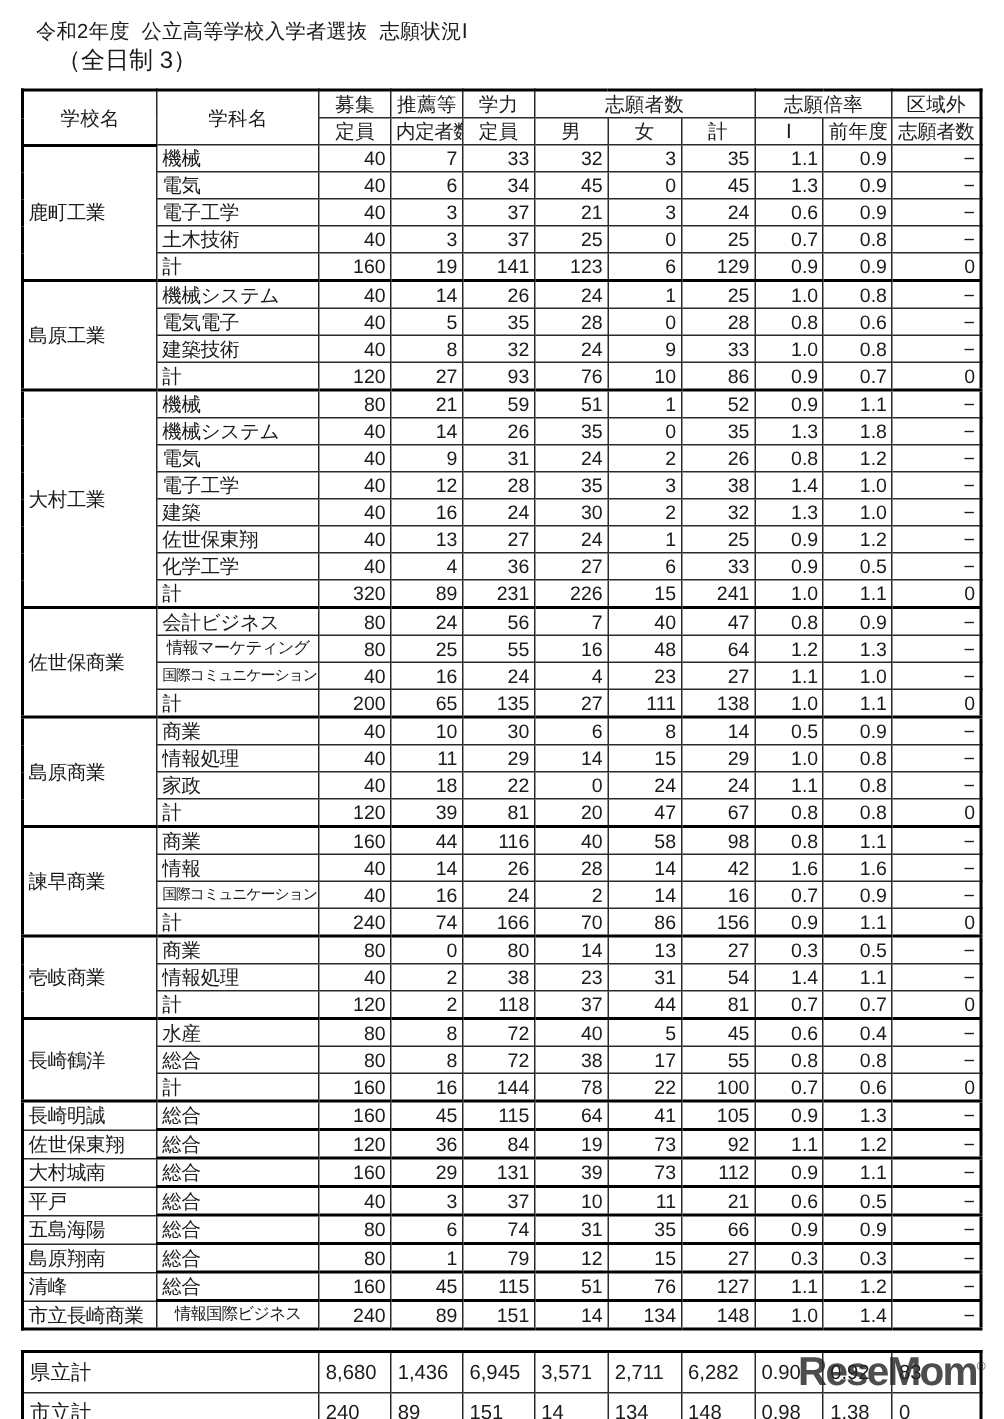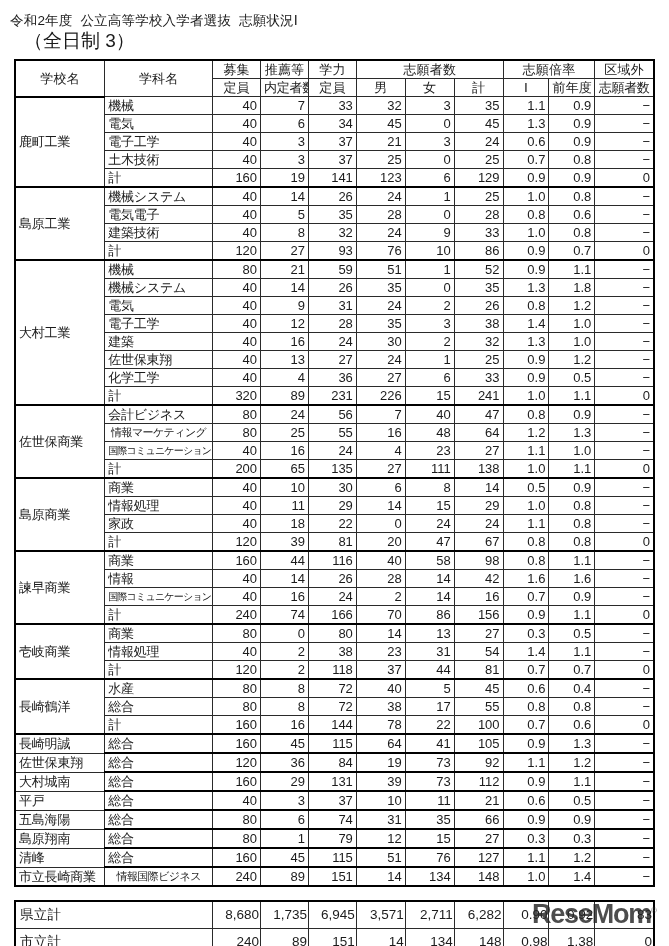--- a/index.html
+++ b/index.html
@@ -9,29 +9,29 @@
   }
   body {
     width: 669px; height: 946px;
     position: relative;
     font-family: "Liberation Sans", "DejaVu Sans", sans-serif;
     color: #1b1b1b;
     overflow: hidden;
   }
 
   
-  #title-block { padding: 11px 0 0 10px; }
+  #title-block { padding: 11px 0 0 24px; }
   .title-line-1 {
     font-size: 13.5px;
     letter-spacing: 0.2px;
     white-space: pre;
     line-height: 20px;
   }
   .title-line-2 {
-    font-size: 19px;
+    font-size: 16px;
     padding-left: 14px;
     line-height: 20px;
     white-space: pre;
   }
 
   
   #main-table-wrap { padding: 8px 0 0 14px; }
   table.grid {
     border-collapse: collapse;
     width: 641px;
@@ -103,21 +103,21 @@
     line-height: 26px;
     padding: 0 4px;
     white-space: nowrap;
     overflow: hidden;
   }
   table.summary td.label {
     text-align: left;
     border-right: 1px solid #2a2a2a;
     letter-spacing: 0.2px;
   }
-  table.summary td.num { text-align: right; padding-right: 1px; }
+  table.summary td.num { text-align: left; padding-right: 1px; }
 
   
   #watermark {
     position: absolute;
     right: 12px;
     bottom: 16px;
     font-size: 27px;
     font-weight: bold;
     font-family: "Liberation Sans", sans-serif;
     color: rgba(38,38,38,0.82);
@@ -726,21 +726,21 @@
         <col class="c-num-m">
         <col class="c-num-m">
       <col class="c-rate">
         <col class="c-rate">
       <col class="c-out">
     </colgroup>
     <tbody id="summary-tbody">
         <tr>
           <td class="label">県立計</td>
           <td class="num">8,680</td>
-          <td class="num">1,735</td>
+          <td class="num">1,436</td>
           <td class="num">6,945</td>
           <td class="num">3,571</td>
           <td class="num">2,711</td>
           <td class="num">6,282</td>
           <td class="num">0.90</td>
           <td class="num">0.92</td>
           <td class="num">83</td>
         </tr>
         <tr>
           <td class="label">市立計</td>

